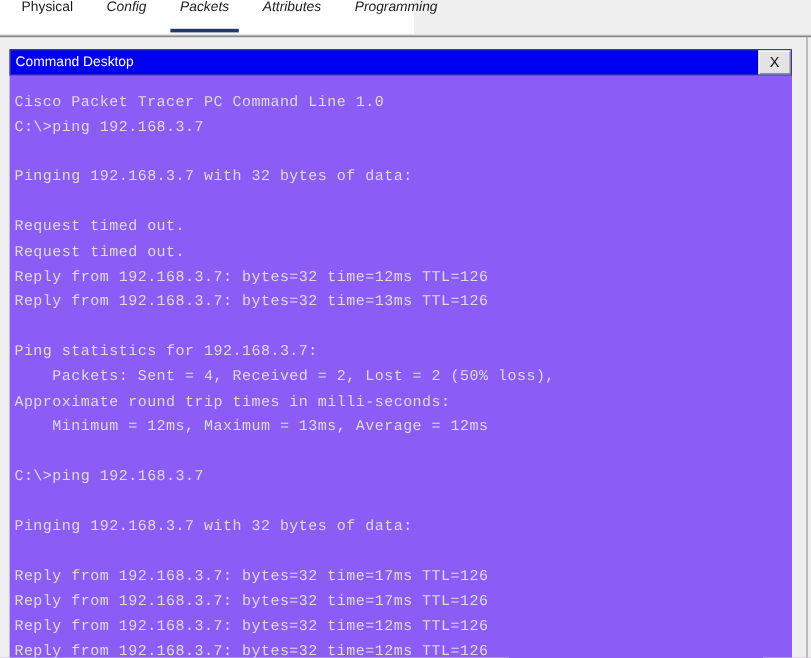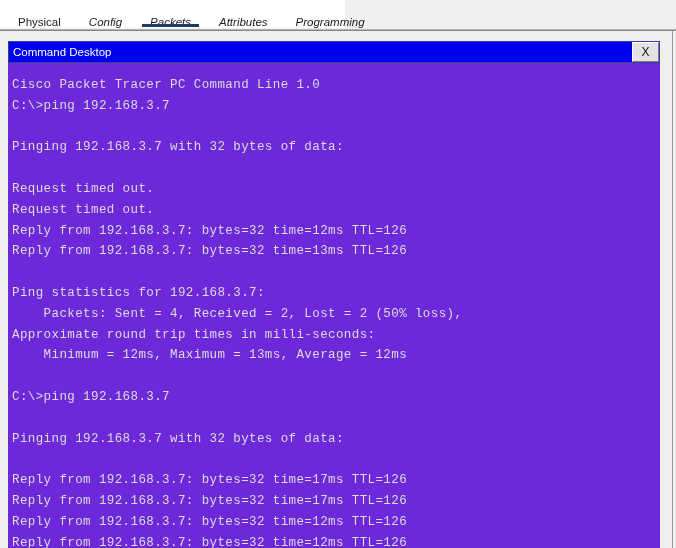--- a/index.html
+++ b/index.html
@@ -51,21 +51,21 @@
     height: 28px;
     display: flex;
     align-items: flex-start;
   }
   .tab {
     position: relative;
     height: 28px;
     padding: 0 10px;
     margin: 0;
     display: flex;
-    align-items: flex-end;
+    align-items: flex-start;
     font-size: 11.5px;
     color: #1b1b1b;
     background: transparent;
     cursor: default;
     white-space: nowrap;
     box-sizing: border-box;
   }
   .tab:first-child { margin-left: 8px; }
   .tab + .tab { margin-left: 8px; font-style: italic; }
   .tab.active::after {
@@ -134,21 +134,21 @@
     color: #111111;
     cursor: pointer;
     font-family: "Liberation Sans", sans-serif;
   }
 
   #cmd-terminal {
     position: absolute;
     left: 0; top: 22px;
     width: 652px;
     height: 485px;
-    background: #6d28d9;
+    background: #8b5cf6;
     box-sizing: border-box;
     overflow: hidden;
     cursor: text;
   }
   #terminal-text {
     margin: 0;
     padding: 12px 0 0 4px;
     color: #dcdcdc;
     font-family: "Liberation Mono", "DejaVu Sans Mono", monospace;
     font-size: 12.5px;

